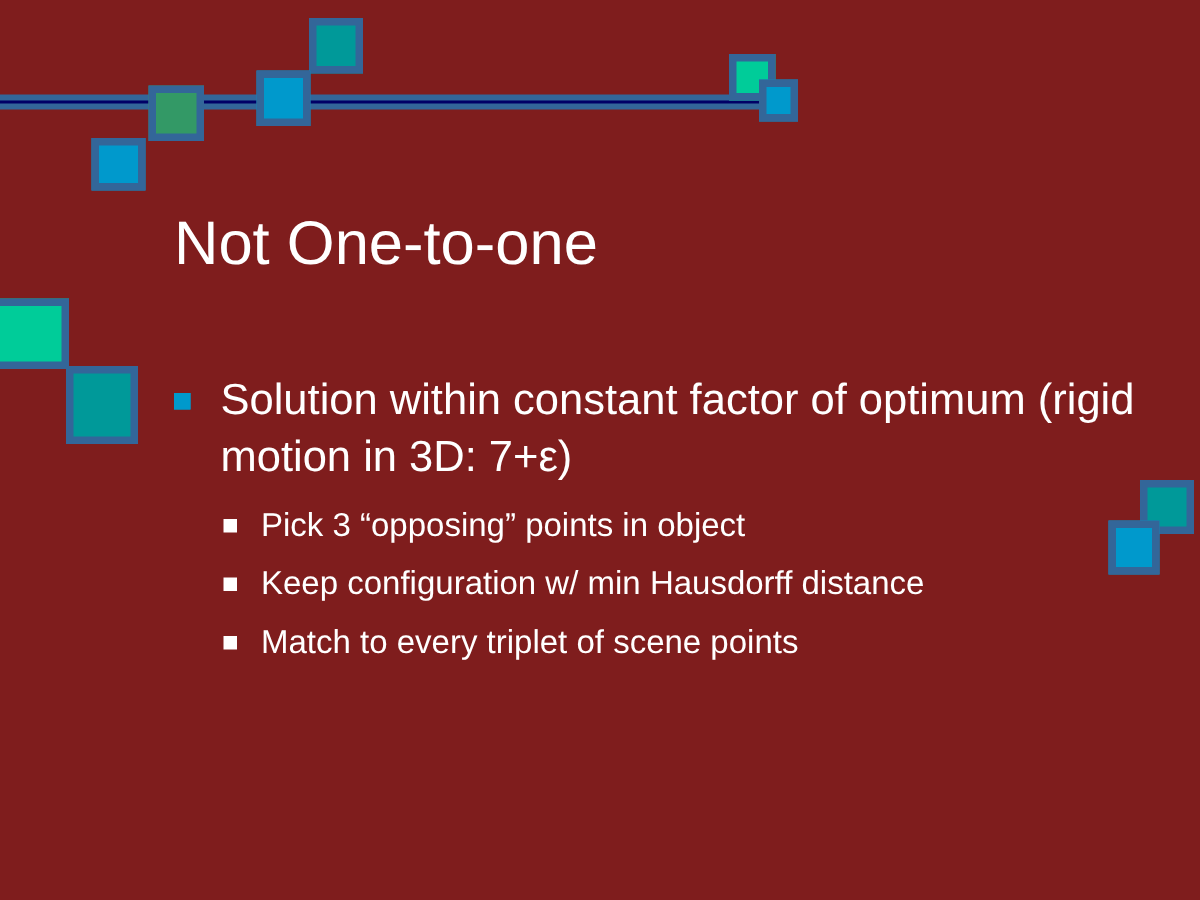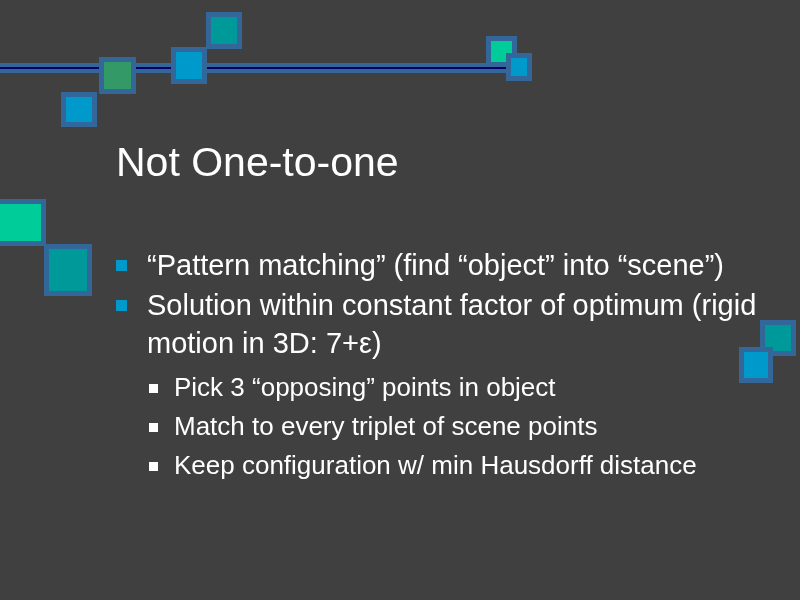--- a/index.html
+++ b/index.html
@@ -10,21 +10,21 @@
     width: 800px;
     height: 600px;
     background: #000066;
     font-family: "Liberation Sans", sans-serif;
     overflow: hidden;
   }
   #slide {
     position: relative;
     width: 800px;
     height: 600px;
-    background: #404040;
+    background: #7f1d1d;
     overflow: hidden;
   }
 
   
   .deco-rule {
     position: absolute;
     background: #336699;
   }
   .deco-rule .gap {
     position: absolute;
@@ -84,21 +84,21 @@
   }
   ul.lvl2 {
     list-style: none;
     margin: 6px 0 0 0;
     padding: 0;
   }
   ul.lvl2 > li.b2 {
     position: relative;
     padding-left: 27px;
     color: #ffffff;
-    font-size: 26px;
+    font-size: 22px;
     line-height: 39px;
     white-space: nowrap;
   }
   ul.lvl2 > li.b2 > .marker2 {
     position: absolute;
     left: 2px;
     top: 16px;
     width: 9px;
     height: 9px;
     background: #ffffff;
@@ -139,39 +139,38 @@
     <div class="deco-sq" style="left:739px; top:347px; width:34px; height:36px; background:#0099CC;"></div>
   </div>
 
   <div id="title">Not One-to-one</div>
 
   <div id="body">
     <ul class="lvl1">
 
       <li class="b1">
         <span class="marker1"></span>
-        <span class="txt">“Pattern matching” (find “object” into “scene”)</span>
       </li>
 
       <li class="b1">
         <span class="marker1"></span>
         <span class="txt">Solution within constant factor of optimum (rigid motion in 3D: 7+ε)</span>
 
         <ul class="lvl2">
           <li class="b2">
             <span class="marker2"></span>
             <span class="txt">Pick 3 “opposing” points in object</span>
           </li>
           <li class="b2">
             <span class="marker2"></span>
-            <span class="txt">Match to every triplet of scene points</span>
+            <span class="txt">Keep configuration w/ min Hausdorff distance</span>
           </li>
           <li class="b2">
             <span class="marker2"></span>
-            <span class="txt">Keep configuration w/ min Hausdorff distance</span>
+            <span class="txt">Match to every triplet of scene points</span>
           </li>
         </ul>
       </li>
 
     </ul>
   </div>
 
 </div>
 
 </body></html>

